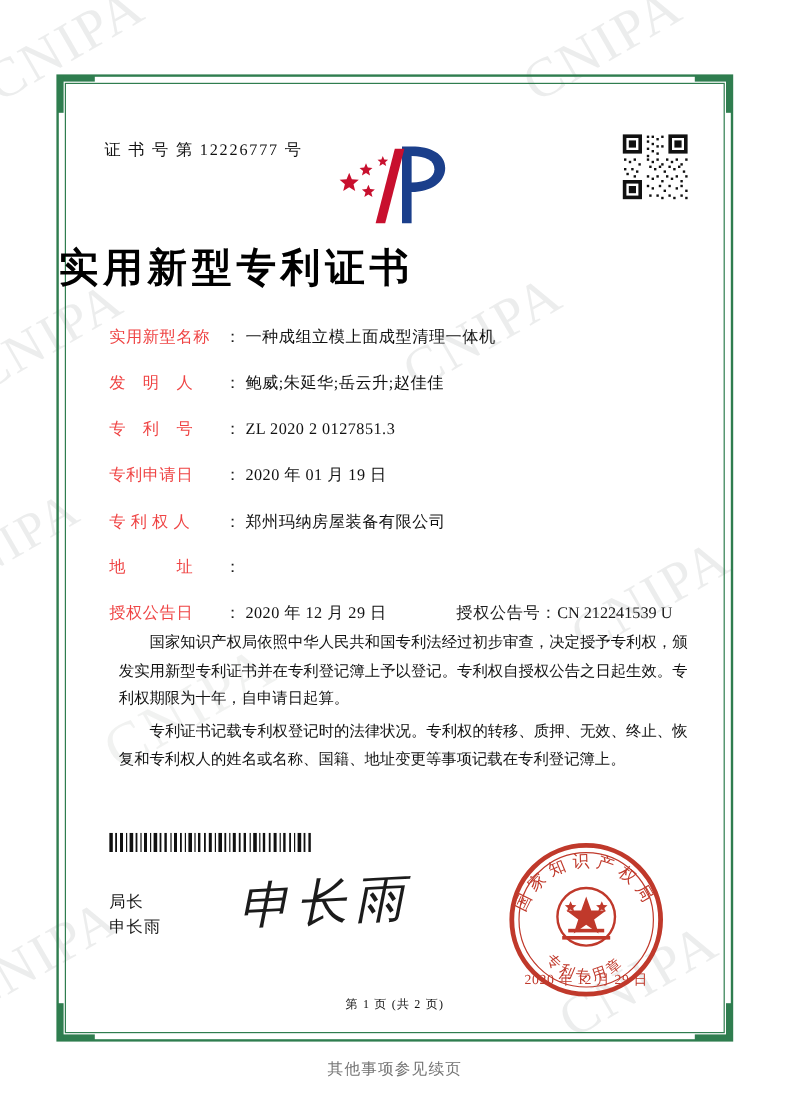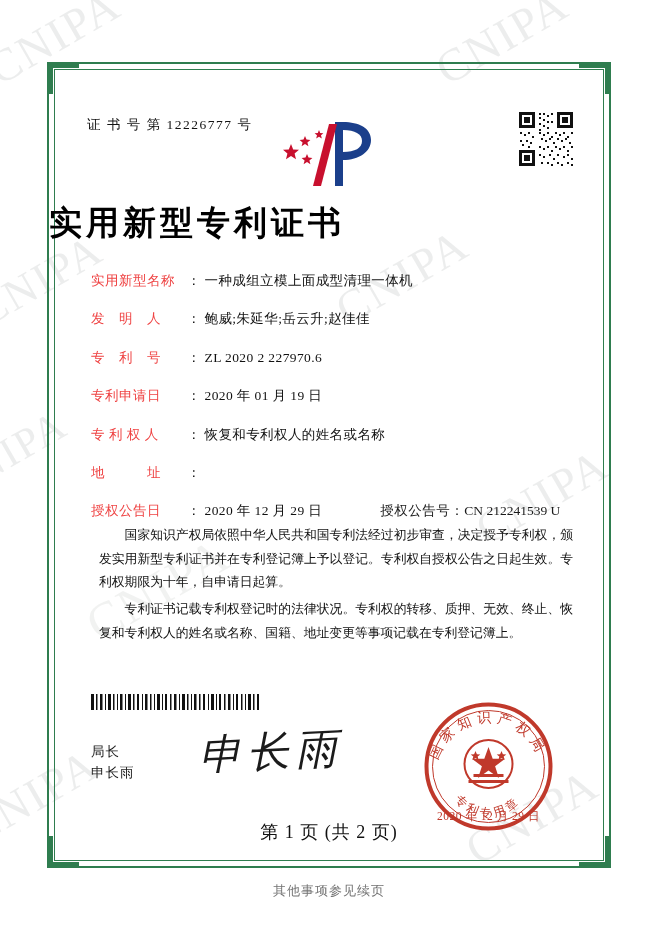--- a/index.html
+++ b/index.html
@@ -228,21 +228,21 @@
     color: #c0392b;
     letter-spacing: 0.5px;
   }
 
   
   .page-no {
     position: absolute;
     left: 0; right: 0;
     bottom: 22px;
     text-align: center;
-    font-size: 18px;
+    font-size: 10px;
     color: #111;
     letter-spacing: 1px;
   }
 
   .footer-note {
     position: absolute;
     left: 0; right: 0;
     top: 882px;
     text-align: center;
     font-size: 13px;
@@ -386,33 +386,33 @@
 
       <div class="field-row">
         <span class="field-label spread">发　明　人</span>
         <span class="field-colon">：</span>
         <span class="field-value">鲍威;朱延华;岳云升;赵佳佳</span>
       </div>
 
       <div class="field-row">
         <span class="field-label spread">专　利　号</span>
         <span class="field-colon">：</span>
-        <span class="field-value">ZL 2020 2 227970.6</span>
+        <span class="field-value">ZL 2020 2 0127851.3</span>
       </div>
 
       <div class="field-row">
         <span class="field-label">专利申请日</span>
         <span class="field-colon">：</span>
         <span class="field-value">2020 年 01 月 19 日</span>
       </div>
 
       <div class="field-row">
         <span class="field-label spread">专 利 权 人</span>
         <span class="field-colon">：</span>
-        <span class="field-value">恢复和专利权人的姓名或名称</span>
+        <span class="field-value">郑州玛纳房屋装备有限公司</span>
       </div>
 
       <div class="field-row">
         <span class="field-label spread">地　　　址</span>
         <span class="field-colon">：</span>
       </div>
 
       <div class="field-row dual">
         <span class="field-label">授权公告日</span>
         <span class="field-colon">：</span>

